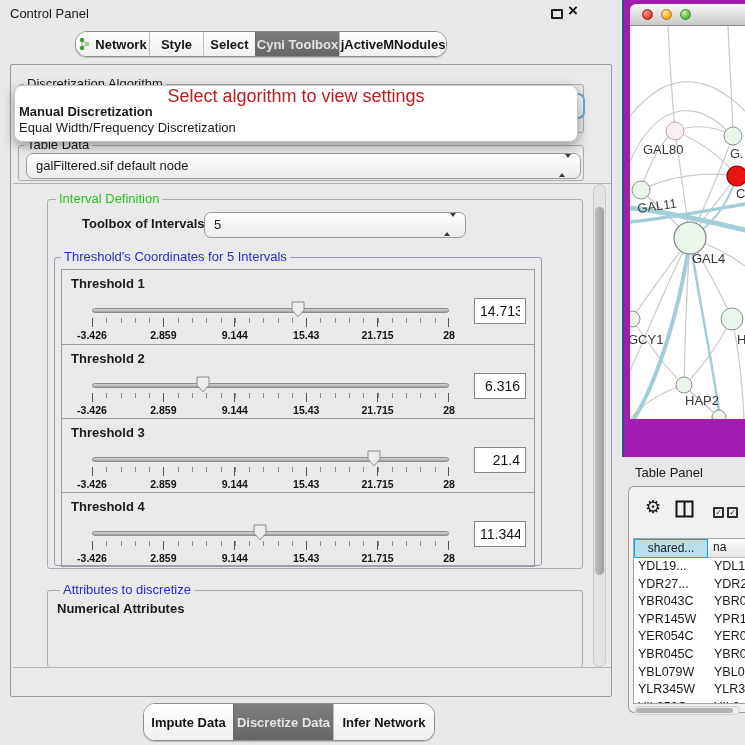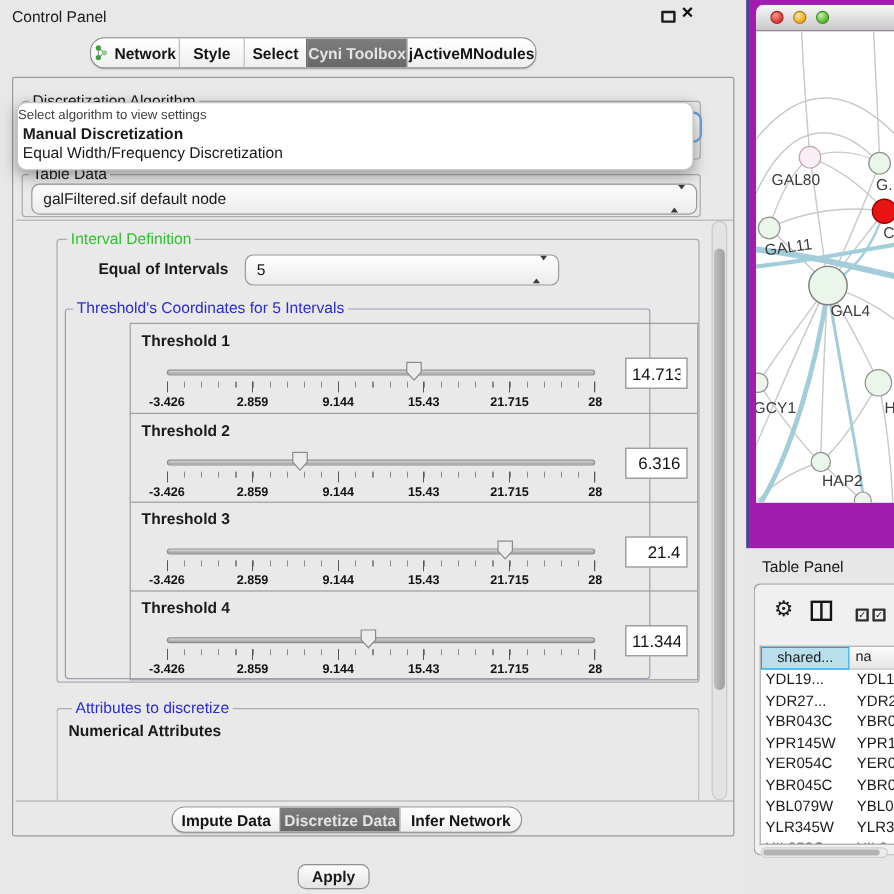--- a/index.html
+++ b/index.html
@@ -23,28 +23,28 @@
   .gtitle.green{color:#2dc22d;}
   .gtitle.blue{color:#2a2ad4;}
 
   .combo{position:absolute;background:linear-gradient(#ffffff,#ebebeb);border:1px solid #9b9b9b;border-radius:7px;font-size:13px;line-height:24px;height:26px;padding:0 24px 5px 9px;overflow:hidden;white-space:nowrap;}
   .combo.focus{border:2px solid #6aa6dd;line-height:22px;}
   .spin{position:absolute;right:9px;top:50%;transform:translateY(-50%);}
   .tri-up{width:0;height:0;border-left:3.5px solid transparent;border-right:3.5px solid transparent;border-bottom:4px solid #3c3c3c;margin-bottom:2px;}
   .tri-down{width:0;height:0;border-left:3.5px solid transparent;border-right:3.5px solid transparent;border-top:4px solid #3c3c3c;}
 
   .popup{position:absolute;background:#fff;border:1px solid #c6c6c6;border-radius:8px;box-shadow:0 4px 12px rgba(0,0,0,.35);z-index:40;}
-  .popup .hint{color:#404040;font-size:11px;line-height:16px;padding-top:2px;}
+  .popup .hint{text-align:center;color:#b91c1c;font-size:18px;line-height:16px;padding-top:2px;}
   .popup .opt{font-size:13px;line-height:16px;padding-left:4px;white-space:nowrap;}
   .popup .opt.bold{font-weight:bold;}
 
   .hline{position:absolute;height:1px;background:#b3b3b3;}
   .blabel{position:absolute;font-weight:bold;font-size:13px;white-space:nowrap;}
 
-  .thr-stack{position:absolute;border:1px solid #9d9d9d;margin-left:47px;}
+  .thr-stack{position:absolute;border:1px solid #9d9d9d;}
   .thr-row{position:relative;height:74px;border-top:1px solid #9d9d9d;}
   .thr-row:first-child{border-top:none;}
   .thr-label{position:absolute;left:9px;top:6px;font-weight:bold;font-size:13px;}
   .slider{position:absolute;left:30px;top:31px;width:357px;height:42px;}
   .track{position:absolute;left:0;right:0;top:7px;height:5px;background:linear-gradient(#d6d6d6,#a1a1a1);border:1px solid #8d8d8d;border-radius:3px;}
   .thumb{position:absolute;top:0;transform:translateX(-50%);}
   .ticksm{position:absolute;left:0;top:17px;width:100%;height:5px;background:repeating-linear-gradient(90deg,#8a8a8a 0 1px,transparent 1px 4%);}
   .ticksM{position:absolute;left:0;top:17px;width:100%;height:9px;background:repeating-linear-gradient(90deg,#575757 0 1px,transparent 1px 20%);border-right:1px solid #575757;}
   .tlabels{position:absolute;left:0;top:28px;width:100%;height:12px;}
   .tlabels span{position:absolute;transform:translateX(-50%);font-size:10.5px;font-weight:bold;color:#111;white-space:nowrap;}
@@ -142,21 +142,21 @@
     <div class="combo" style="left:15px;top:88px;width:555px;">
       <span>galFiltered.sif default node</span>
       <span class="spin"><span class="tri-up"></span><span class="tri-down"></span></span>
     </div>
 
     <div class="hline" style="left:2px;top:118px;width:598px;"></div>
     <div class="hline" style="left:2px;top:602px;width:598px;"></div>
 
     <div class="group" style="left:36px;top:134px;width:536px;height:370px;">
       <div class="gtitle green" style="left:8px;top:-8px;">Interval Definition</div>
-      <div class="blabel" style="left:34px;top:16px;">Equal of Intervals</div>
+      <div class="blabel" style="left:34px;top:16px;">Toolbox of Intervals</div>
       <div class="combo" style="left:156px;top:12px;width:262px;">
         <span>5</span>
         <span class="spin"><span class="tri-up"></span><span class="tri-down"></span></span>
       </div>
 
       <div class="group" style="left:6px;top:57px;width:488px;height:309px;border-color:#9d9dbb;">
         <div class="gtitle blue" style="left:6px;top:-8px;">Threshold's Coordinates for 5 Intervals</div>
 
         <div class="thr-stack" style="left:6px;top:11px;width:474px;">
 
@@ -253,21 +253,21 @@
       <div class="blabel" style="left:9px;top:10px;">Numerical Attributes</div>
     </div>
 
     <div class="vtrack" style="left:582px;top:119px;width:13px;height:483px;">
       <div class="vthumb" style="top:22px;height:368px;"></div>
     </div>
 
     <div class="btn" style="left:237px;top:607px;width:60px;height:21px;">Apply</div>
   </div>
 
-  <div class="seg" style="left:143px;top:672px;height:22px;">
+  <div class="seg" style="left:143px;top:703px;height:38px;">
     <div class="tab" style="width:89px;">
         <span>Impute Data</span>
       </div>
     <div class="tab sel" style="width:100px;">
         <span>Discretize Data</span>
       </div>
     <div class="tab" style="width:101px;">
         <span>Infer Network</span>
       </div>
   </div>

